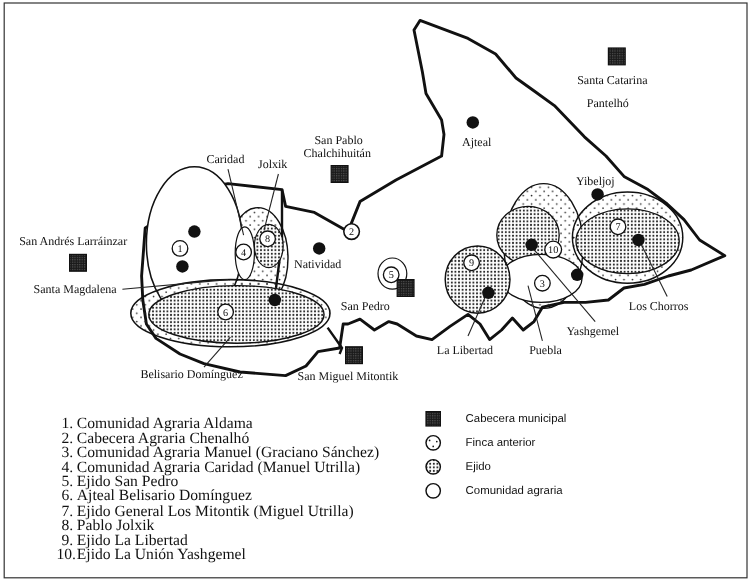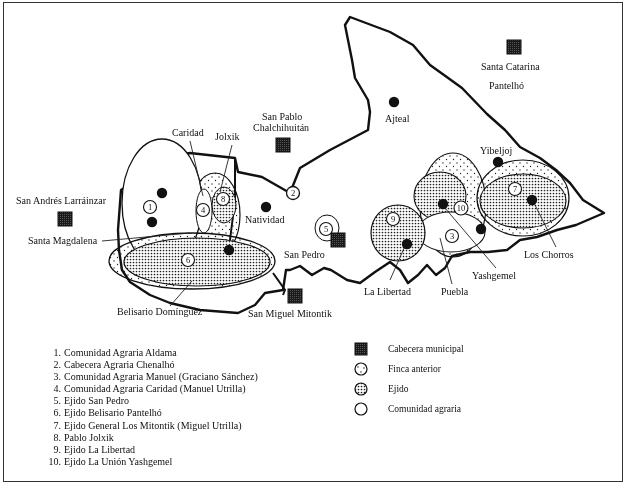--- a/index.html
+++ b/index.html
@@ -1,24 +1,24 @@
 <!DOCTYPE html>
 <html><head>
 <meta charset="utf-8">
 <style>
   html, body { margin: 0; padding: 0; background: #ffffff; }
   body { width: 629px; height: 488px; overflow: hidden; position: relative; font-family: "DejaVu Serif", "Liberation Serif", serif; }
   #frame { position: absolute; left: 3px; top: 2px; width: 620px; height: 480px; border: 1.5px solid #333; box-sizing: border-box; }
   svg#map { position: absolute; left: 0; top: 0; }
   .lbl { font-family: "Liberation Serif", "DejaVu Serif", serif; font-size: 10px; fill: #111; }
   .num { font-family: "Liberation Serif", "DejaVu Serif", serif; font-size: 8.5px; fill: #111; text-anchor: middle; dominant-baseline: central; }
-  #key-list { position: absolute; left: 47px; top: 347px; margin: 0; padding: 0; list-style: none; font-family: "Liberation Serif", "DejaVu Serif", serif; font-size: 10px; color: #111; line-height: 12.1px; }
+  #key-list { position: absolute; left: 47px; top: 347px; margin: 0; padding: 0; list-style: none; font-family: "Liberation Serif", "DejaVu Serif", serif; font-size: 13px; color: #111; line-height: 12.1px; }
   #key-list li { white-space: nowrap; }
   #key-list .n { display: inline-block; width: 14px; text-align: right; margin-right: 3px; }
-  #legend { position: absolute; left: 354px; top: 339px; font-family: Liberation Serif, serif; font-size: 9.5px; color: #111; }
+  #legend { position: absolute; left: 354px; top: 339px; font-family: Liberation Sans, sans-serif; font-size: 9.5px; color: #111; }
   .leg-row { height: 20px; display: flex; align-items: center; }
   .leg-sym { width: 14px; height: 14px; margin-right: 20px; display: inline-block; }
   .leg-sym svg { display: block; }
 </style>
 </head>
 <body>
 
 <div id="frame"></div>
 
 <svg id="map" width="629" height="488" viewBox="0 0 629 488" xmlns="http://www.w3.org/2000/svg">
@@ -167,21 +167,21 @@
       <text x="480" y="154" class="lbl">Yibeljoj</text>
     </g>
 </svg>
 
 <ul id="key-list">
     <li><span class="n">1.</span><span>Comunidad Agraria Aldama</span></li>
     <li><span class="n">2.</span><span>Cabecera Agraria Chenalhó</span></li>
     <li><span class="n">3.</span><span>Comunidad Agraria Manuel (Graciano Sánchez)</span></li>
     <li><span class="n">4.</span><span>Comunidad Agraria Caridad (Manuel Utrilla)</span></li>
     <li><span class="n">5.</span><span>Ejido San Pedro</span></li>
-    <li><span class="n">6.</span><span>Ejido Belisario Pantelhó</span></li>
+    <li><span class="n">6.</span><span>Ajteal Belisario Domínguez</span></li>
     <li><span class="n">7.</span><span>Ejido General Los Mitontik (Miguel Utrilla)</span></li>
     <li><span class="n">8.</span><span>Pablo Jolxik</span></li>
     <li><span class="n">9.</span><span>Ejido La Libertad</span></li>
     <li><span class="n">10.</span><span>Ejido La Unión Yashgemel</span></li>
   </ul>
 
 <div id="legend">
   <div class="leg-row">
     <span class="leg-sym">
         <svg width="14" height="14">

